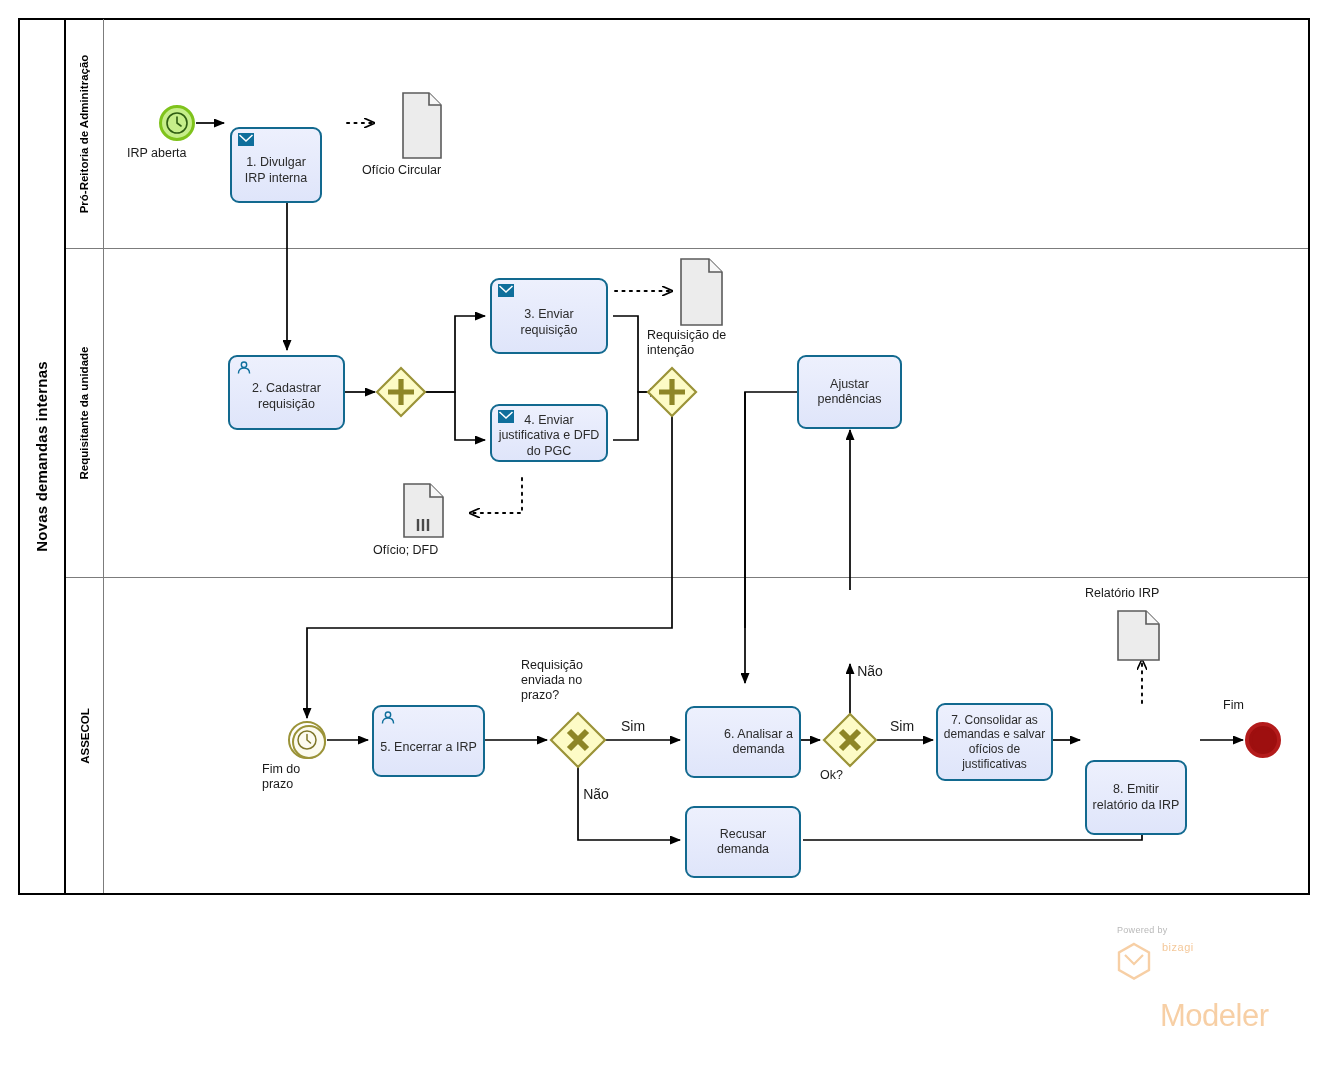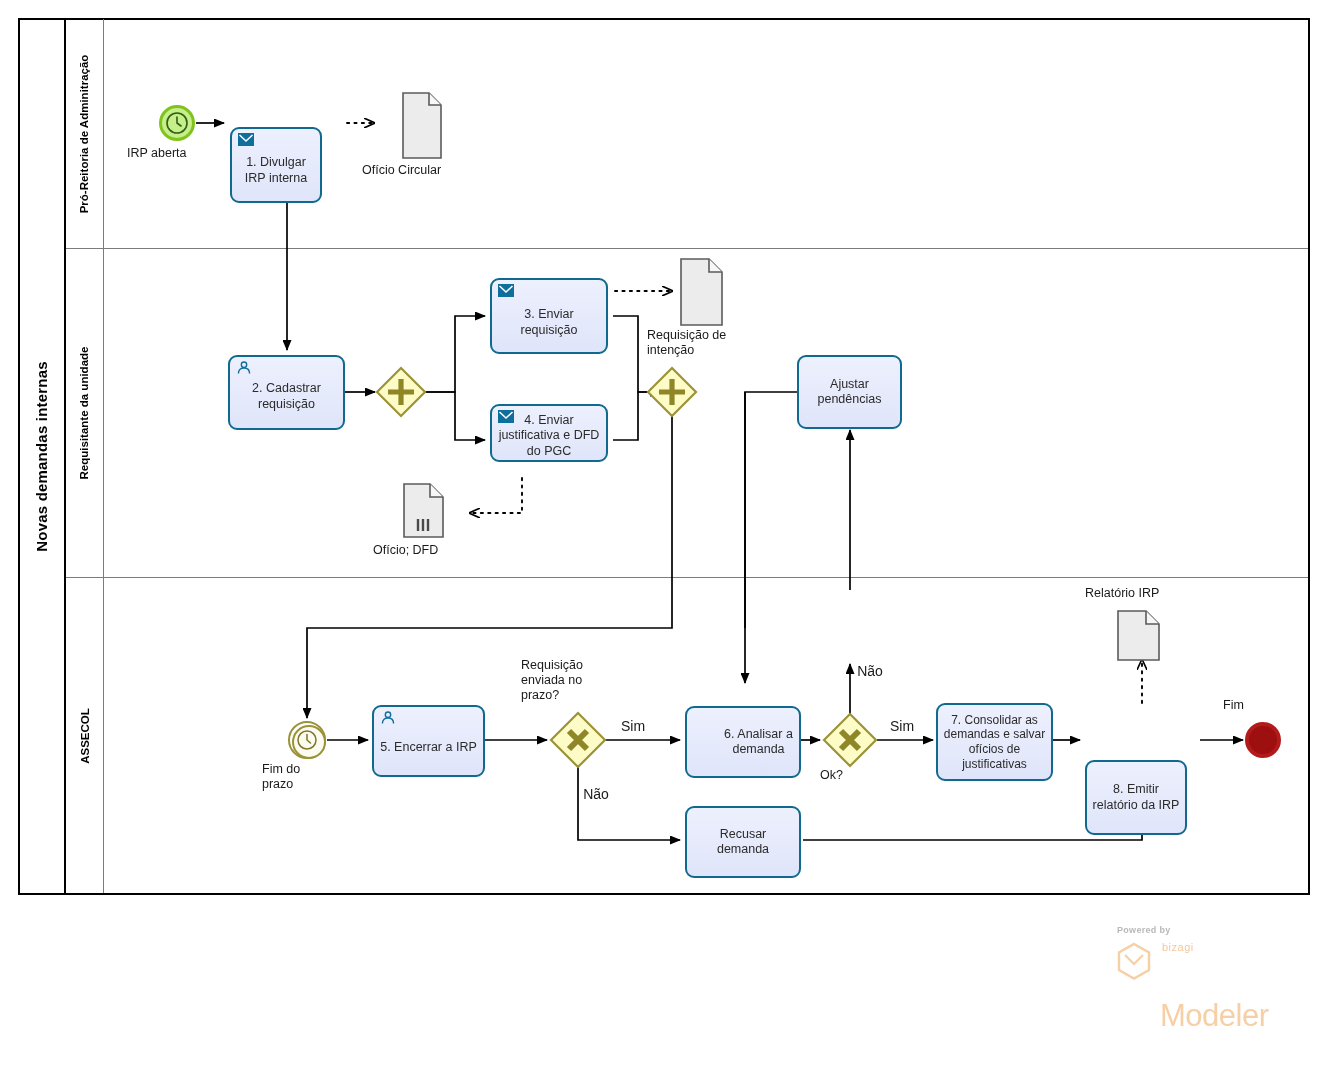--- a/index.html
+++ b/index.html
@@ -41,21 +41,21 @@
 
   
   .doc{position:absolute;}
 
   
   .lbl{position:absolute;font-size:12.5px;color:#1a1a1a;text-align:left;line-height:1.2;white-space:pre-line;}
   .flowlbl{position:absolute;font-size:14px;color:#1a1a1a;text-align:center;white-space:nowrap;}
 
   
   .logo{position:absolute;}
-  .logo-powered{position:absolute;font-size:9px;color:#b9b9b9;letter-spacing:.3px;font-weight:bold;}
+  .logo-powered{position:absolute;font-size:9px;color:#b9b9b9;letter-spacing:.3px;}
   .logo-bizagi{position:absolute;font-size:11px;color:#f4c89a;letter-spacing:.5px;}
   .logo-modeler{position:absolute;font-size:31px;color:#f7cfa5;letter-spacing:-0.5px;}
 </style>
 </head>
 <body>
 
 <div id="canvas">
 
   <div class="pool" style="left:18px;top:18px;width:1292px;height:877px;"></div>
   <div class="pool-title" style="left:18px;top:18px;width:48px;height:877px;">

